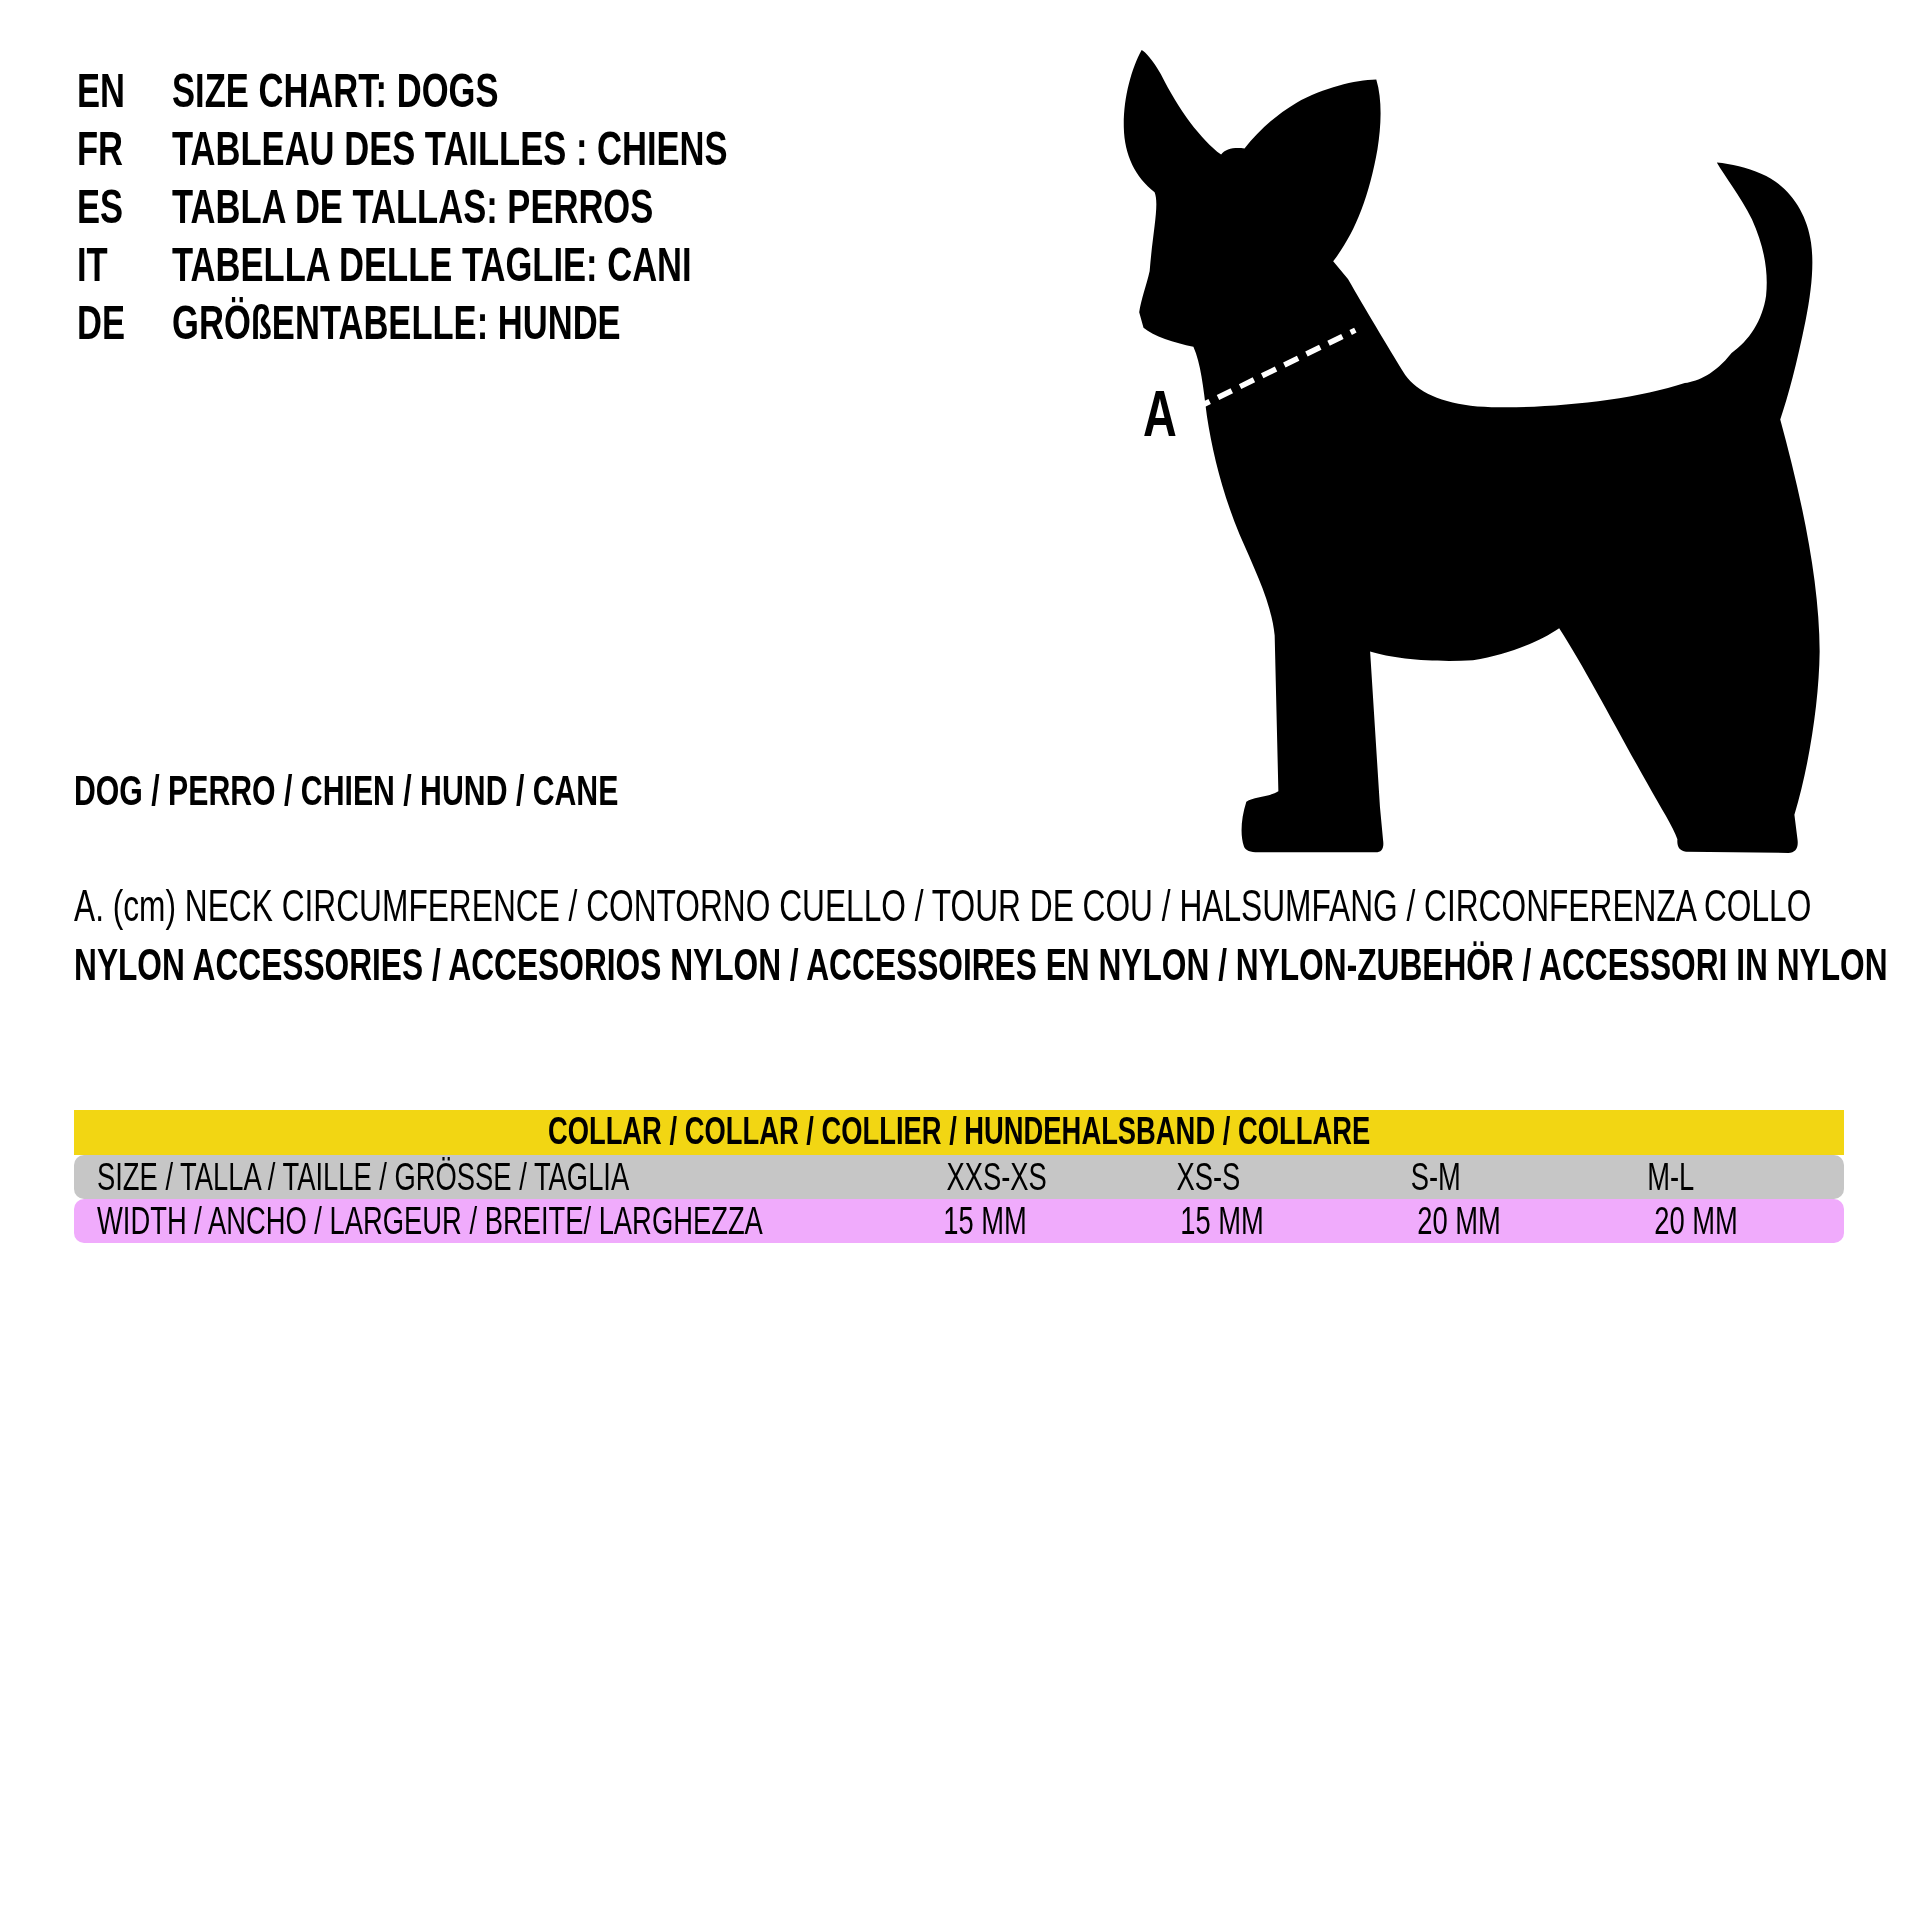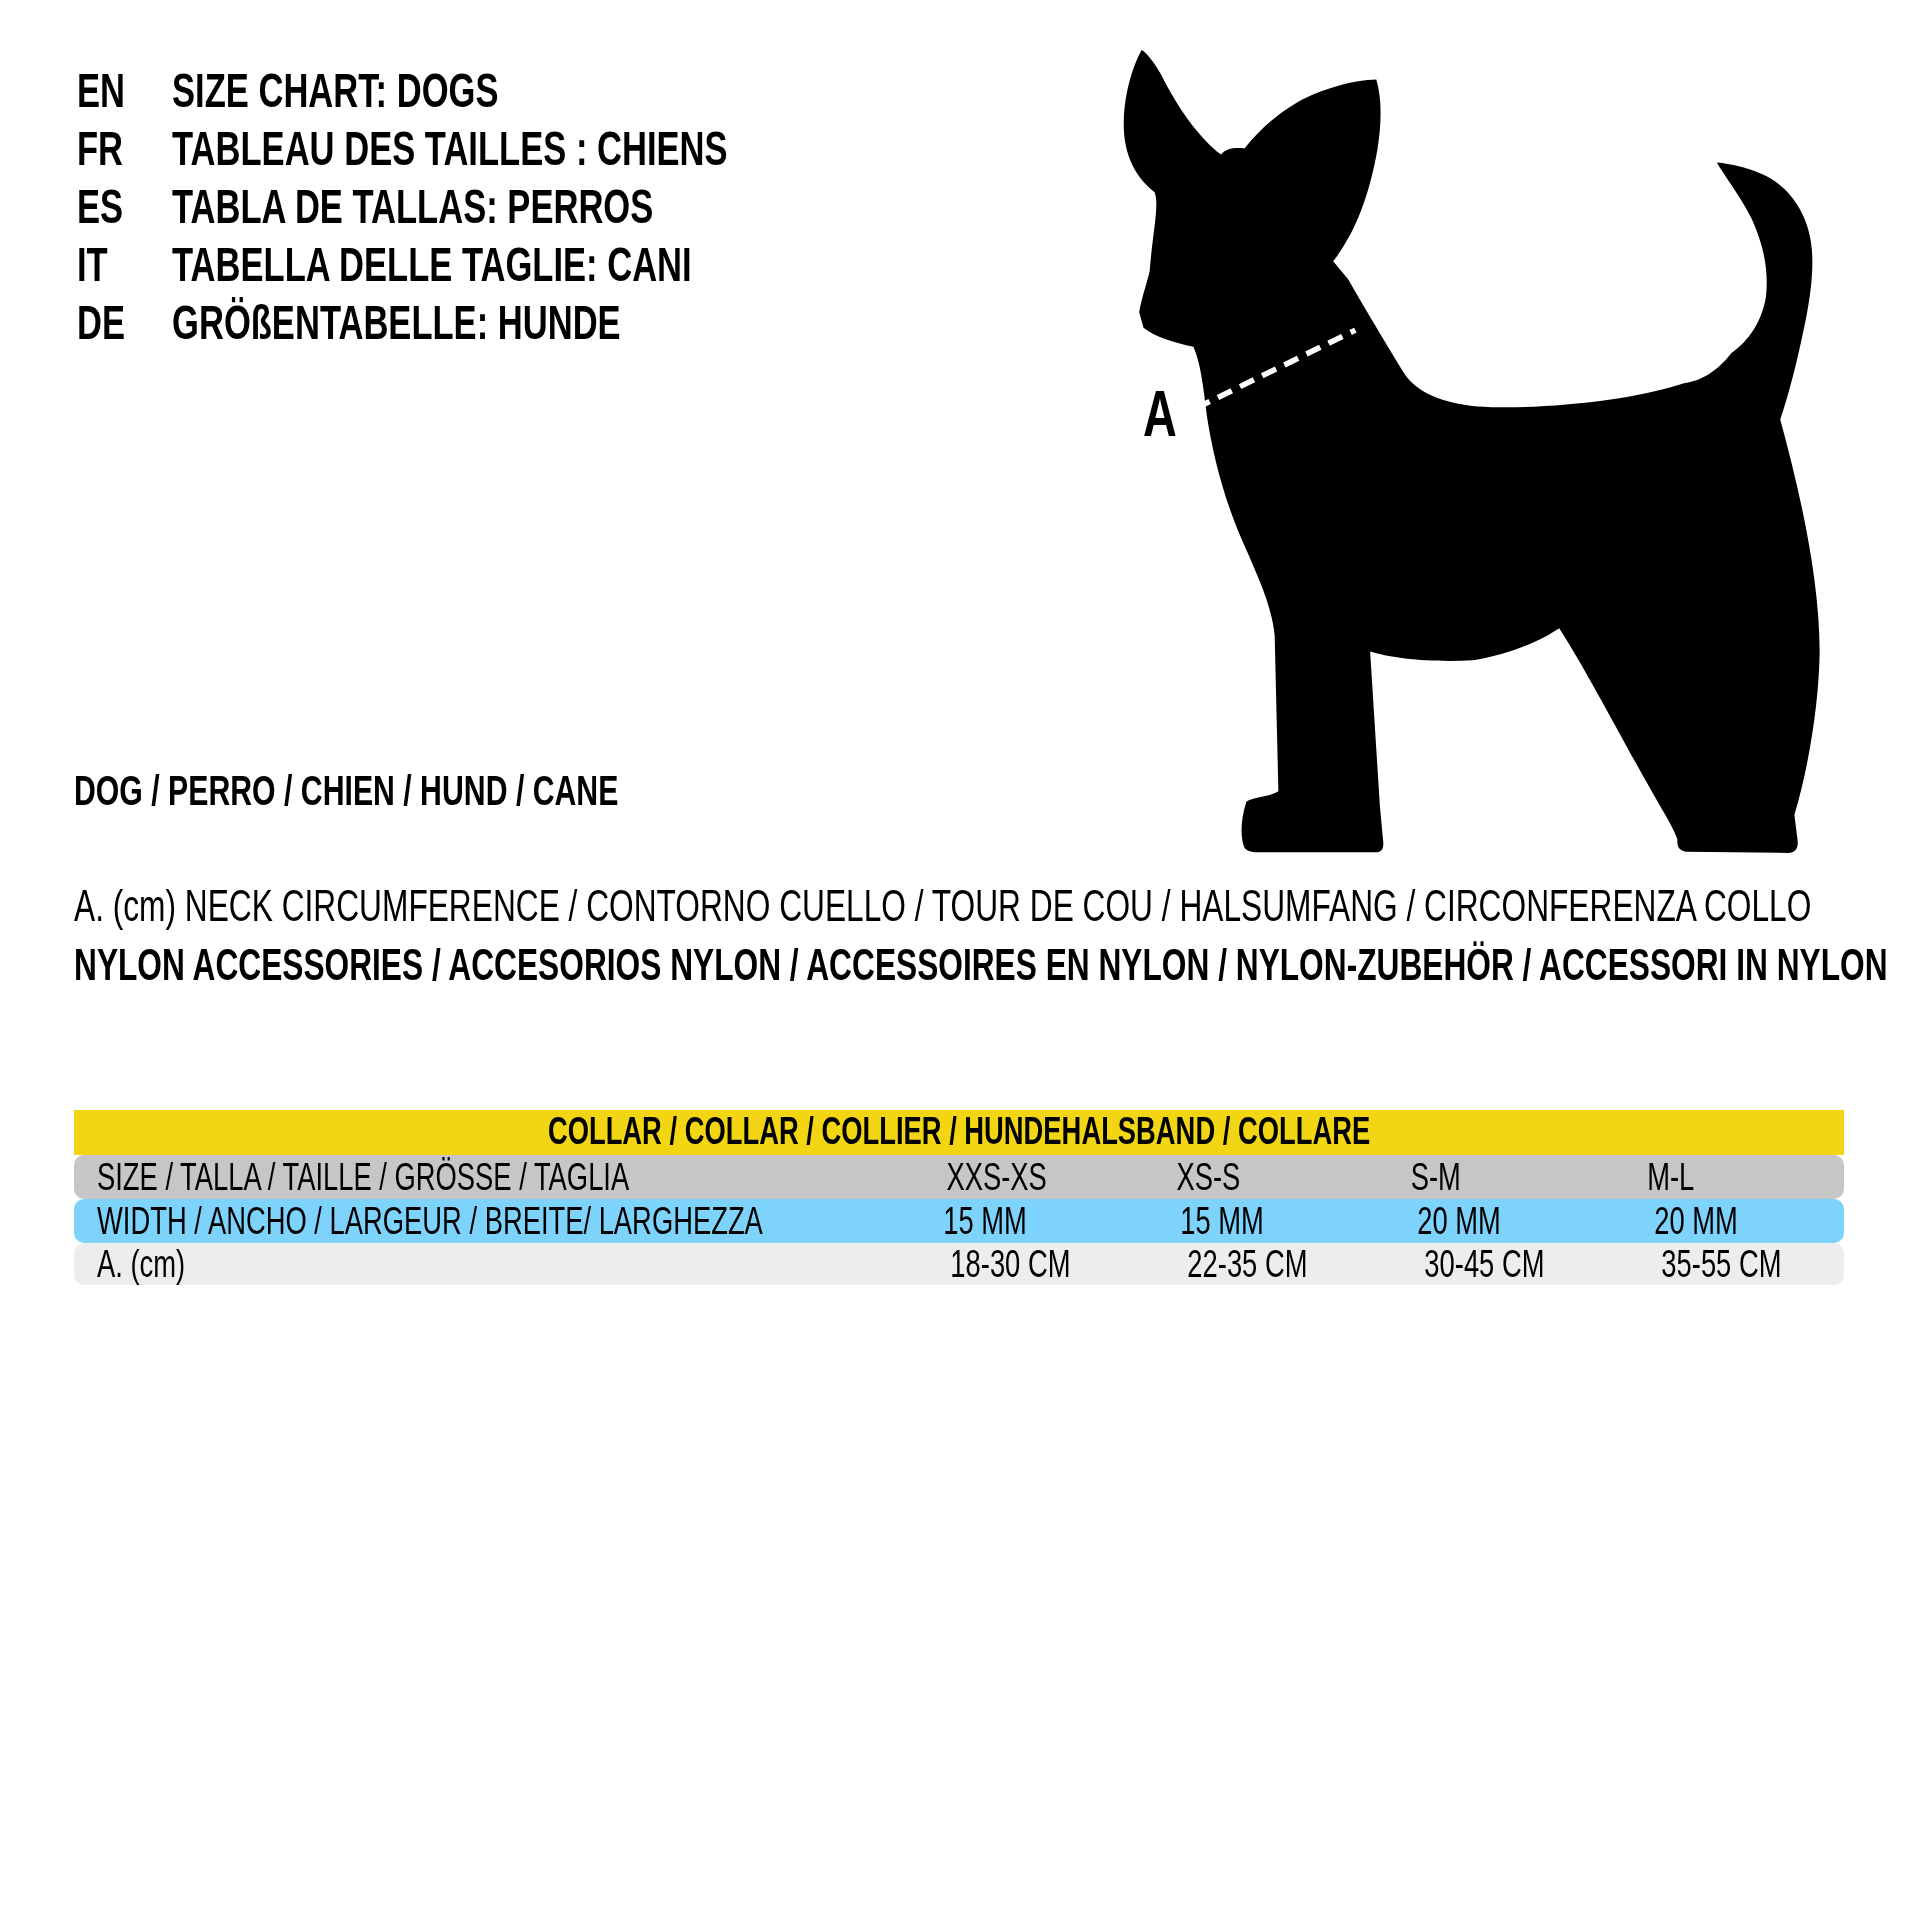--- a/index.html
+++ b/index.html
@@ -142,29 +142,22 @@
   </div>
 
   <div class="tbl-row row-size" style="background: rgb(198, 198, 198);">
     <div class="cell-label"><span class="cond">SIZE / TALLA / TAILLE / GRÖSSE / TAGLIA</span></div>
     <div class="cell-val"><span class="cond-c">XXS-XS</span></div>
     <div class="cell-val"><span class="cond-c">XS-S</span></div>
     <div class="cell-val"><span class="cond-c">S-M</span></div>
     <div class="cell-val"><span class="cond-c">M-L</span></div>
   </div>
 
-  <div class="tbl-row row-width" style="background: #7dd3fc;">
+  <div class="tbl-row row-width" style="background: #f0abfc;">
     <div class="cell-label"><span class="cond">WIDTH / ANCHO / LARGEUR / BREITE/ LARGHEZZA</span></div>
     <div class="cell-val"><span class="cond-c">15 MM</span></div>
     <div class="cell-val"><span class="cond-c">15 MM</span></div>
     <div class="cell-val"><span class="cond-c">20 MM</span></div>
     <div class="cell-val"><span class="cond-c">20 MM</span></div>
   </div>
 
-  <div class="tbl-row row-a" style="background: rgb(237, 237, 237);">
-    <div class="cell-label"><span class="cond">A. (cm)</span></div>
-    <div class="cell-val"><span class="cond-c">18-30 CM</span></div>
-    <div class="cell-val"><span class="cond-c">22-35 CM</span></div>
-    <div class="cell-val"><span class="cond-c">30-45 CM</span></div>
-    <div class="cell-val"><span class="cond-c">35-55 CM</span></div>
-  </div>
 </div>
 
 
 </body></html>

